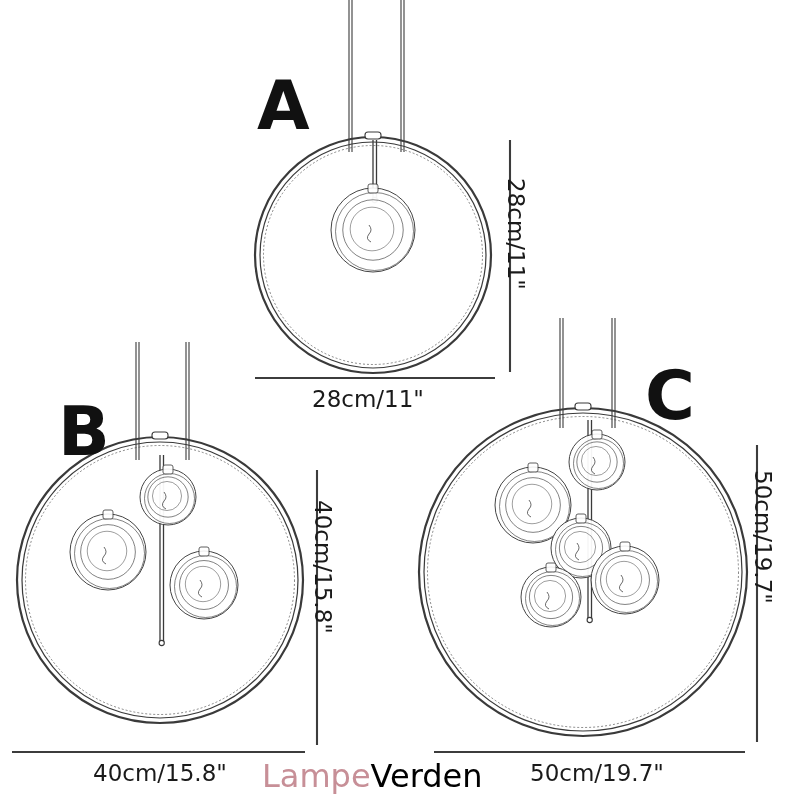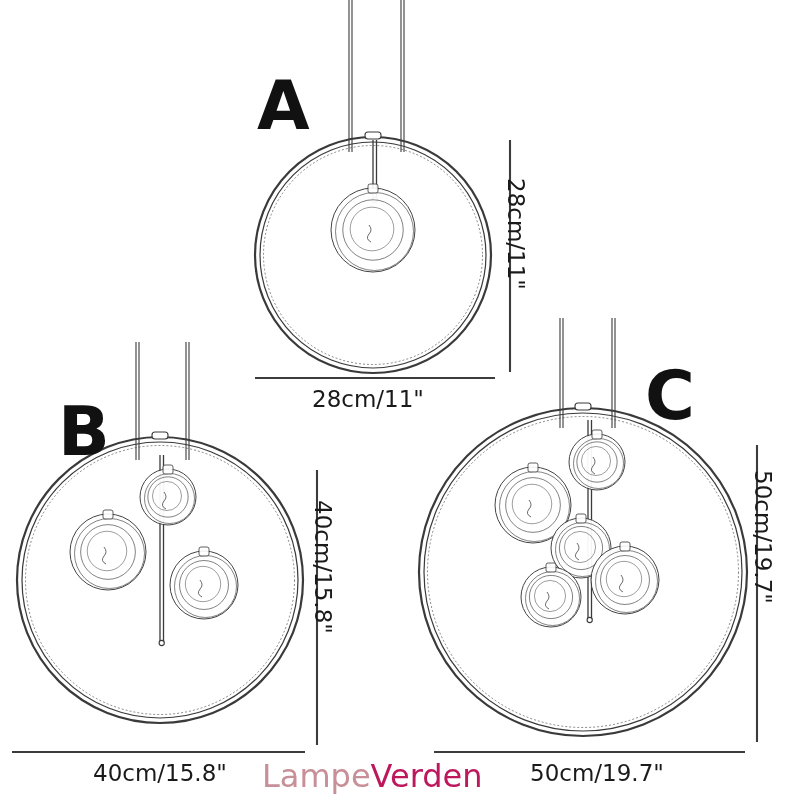--- a/index.html
+++ b/index.html
@@ -169,16 +169,16 @@
 
   <div class="letter" id="letter-b" style="left: 58px; top: 398px; font-size: 68px;">B</div>
   <div class="dimlabel" id="hlabel-b" style="left: 93px; top: 762px; font-size: 23px;">40cm/15.8"</div>
   <div class="dimlabel vert" id="vlabel-b" style="left: 334px; top: 500px; font-size: 23px;">40cm/15.8"</div>
 
   <div class="letter" id="letter-c" style="left: 645px; top: 362px; font-size: 68px;">C</div>
   <div class="dimlabel" id="hlabel-c" style="left: 530px; top: 762px; font-size: 23px;">50cm/19.7"</div>
   <div class="dimlabel vert" id="vlabel-c" style="left: 774px; top: 470px; font-size: 23px;">50cm/19.7"</div>
 
   <div class="watermark" id="watermark" style="left: 262px; top: 760px; font-size: 32px;">
-    <span class="wm-a" style="color: rgb(199, 143, 151);">Lampe</span><span class="wm-b" style="color: #be185d;">Verden</span>
+    <span class="wm-a" style="color: rgb(199, 143, 151);">Lampe</span><span class="wm-b" style="color: #000000;">Verden</span>
   </div>
 
 </div>
 
 </body></html>

